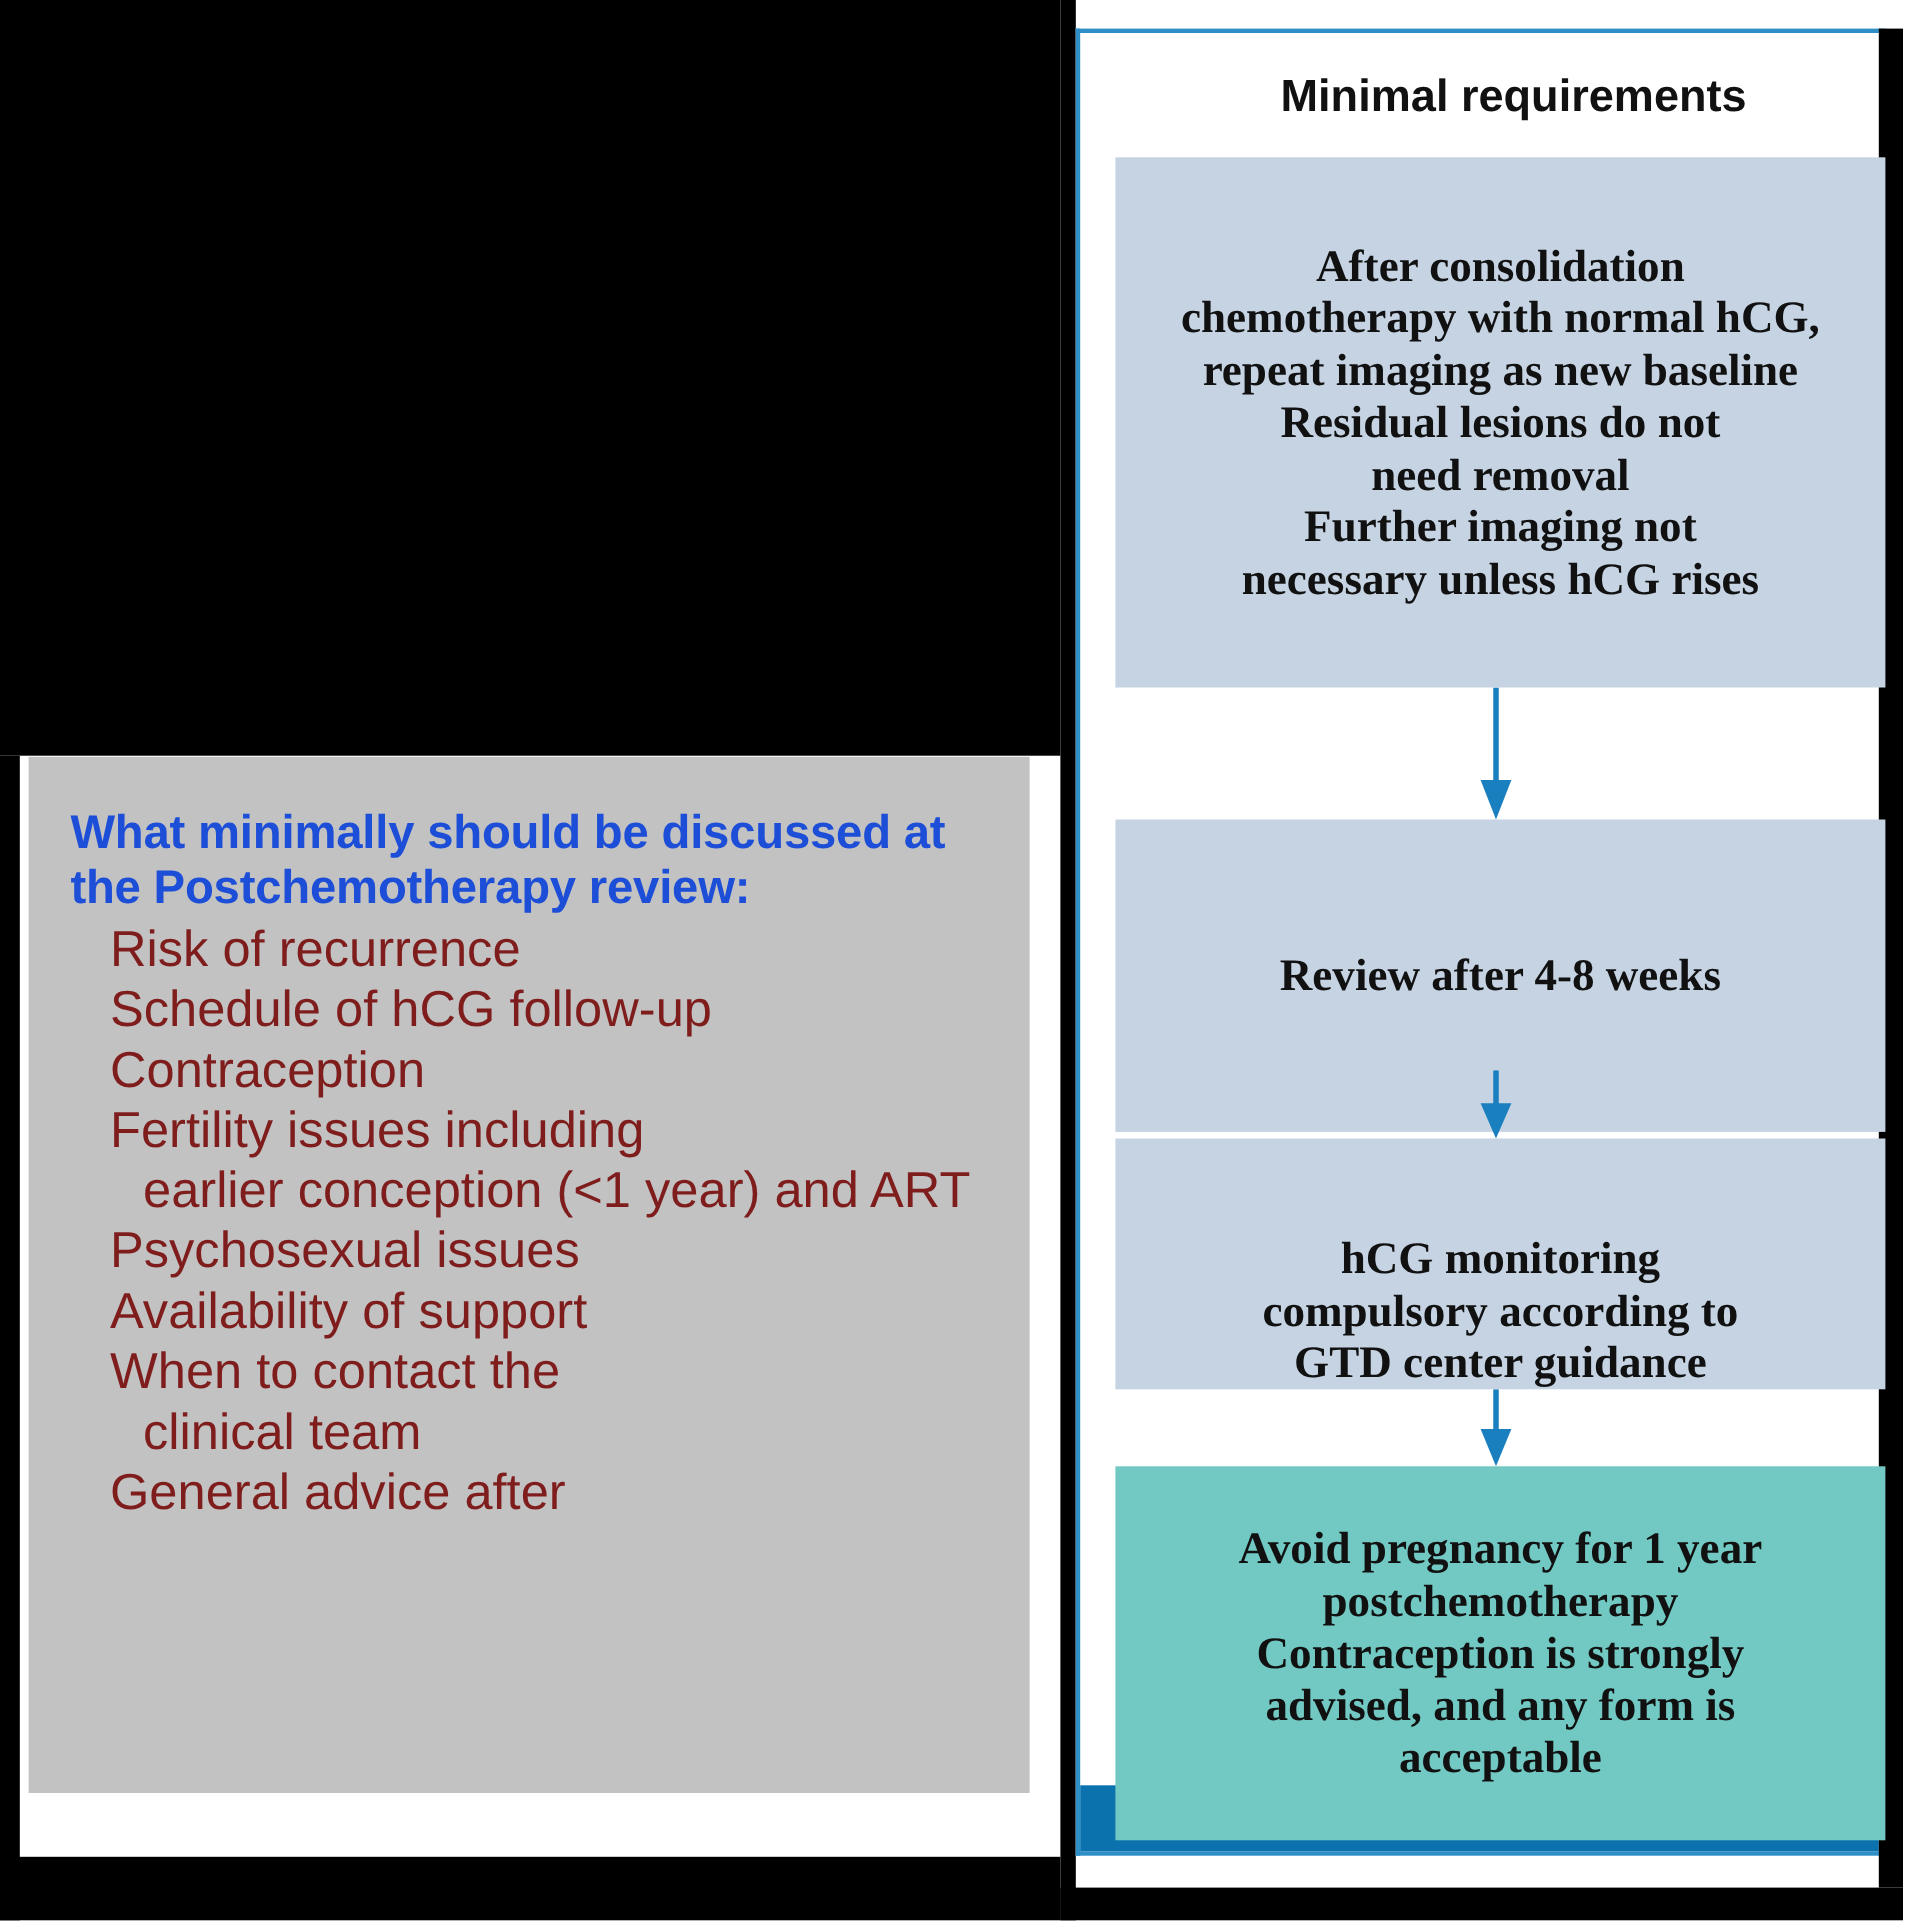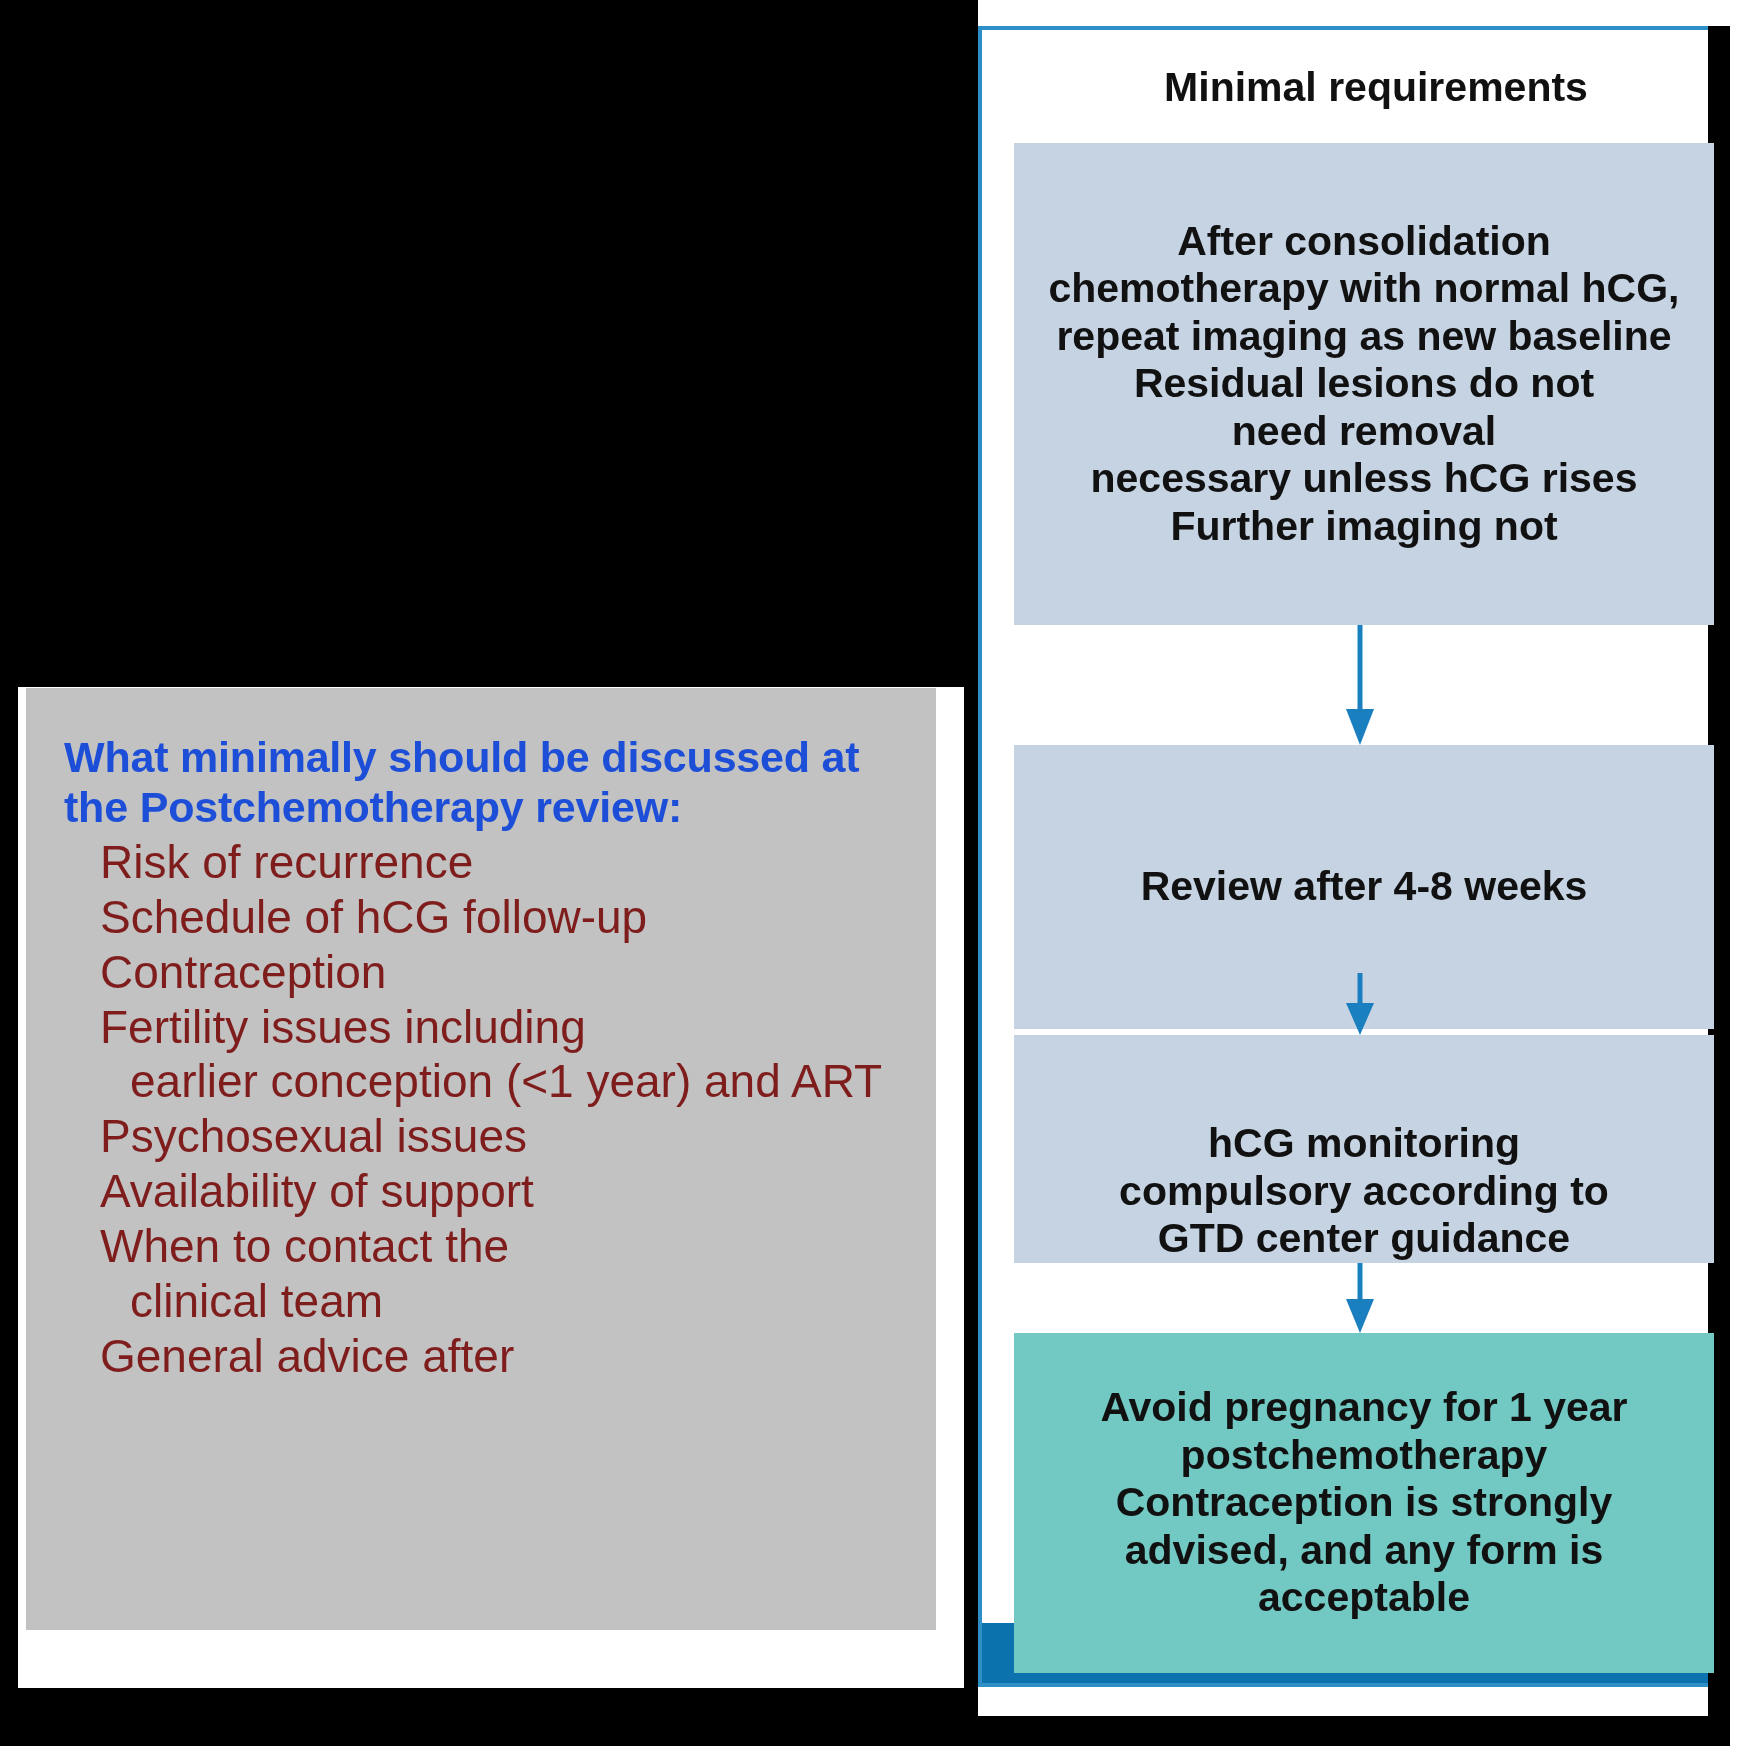--- a/index.html
+++ b/index.html
@@ -154,20 +154,21 @@
     align-items: center;
     justify-content: center;
     text-align: center;
     color: #111111;
     font-weight: bold;
   }
   .node .lines {
     width: 100%;
     padding: 0 14px;
     box-sizing: border-box;
+    font-family: Liberation Serif, serif;
   }
   .node .lines div {
     line-height: 1.16;
   }
 
   .node-blue { background: #c5d3e3; }
   .node-teal { background: #72c8c2; }
 
   #node-0 { top: 143px;  height: 482px; font-size: 41px; }
   #node-1 { top: 745px;  height: 284px; font-size: 41px; }
@@ -249,22 +250,22 @@
 
   <div class="flow-title">Minimal requirements</div>
 
   <div class="node node-blue" id="node-0">
     <div class="lines">
       <div>After consolidation</div>
       <div>chemotherapy with normal hCG,</div>
       <div>repeat imaging as new baseline</div>
       <div>Residual lesions do not</div>
       <div>need removal</div>
+      <div>Further imaging not</div>
       <div>necessary unless hCG rises</div>
-      <div>Further imaging not</div>
     </div>
   </div>
 
   <div class="arrow" id="arrow-0">
     <svg width="30" height="122" viewBox="0 0 30 122">
       <line x1="15" y1="0" x2="15" y2="96" stroke="#1a7fbf" stroke-width="5"></line>
       <polygon points="15,120 1,84 29,84" fill="#1a7fbf"></polygon>
     </svg>
   </div>
 

